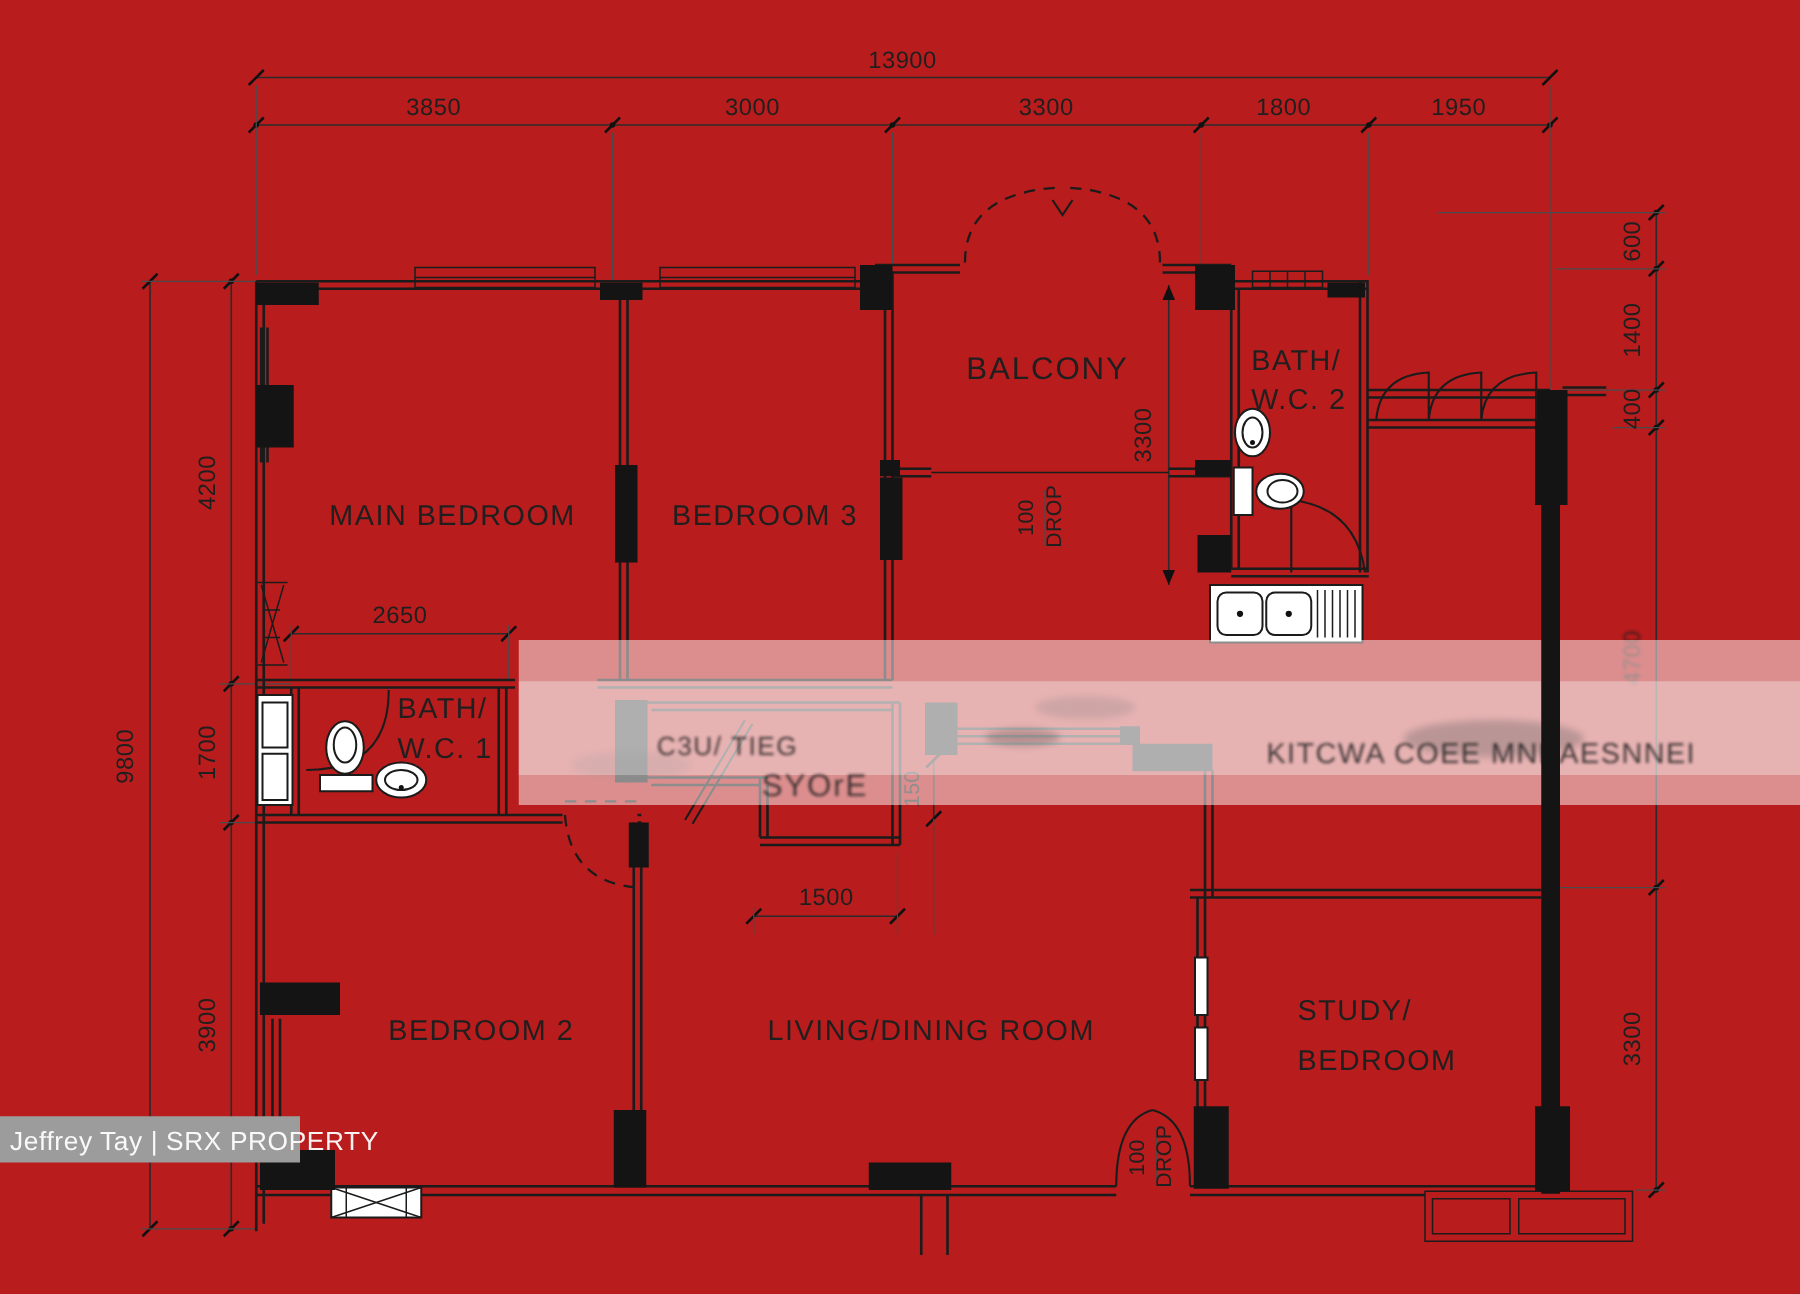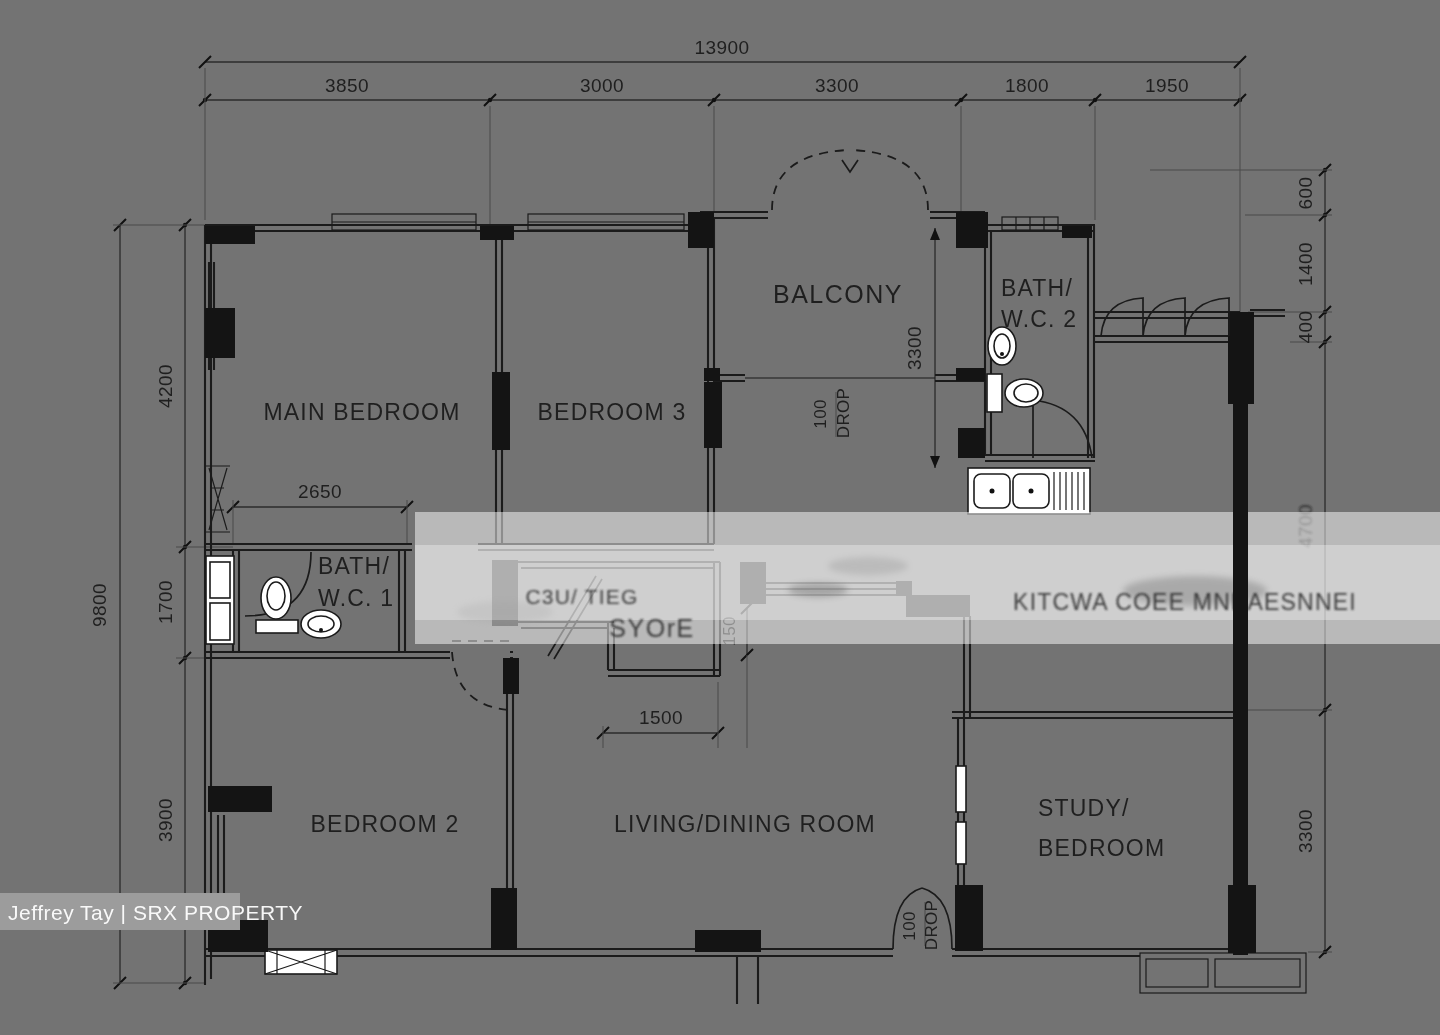--- a/index.html
+++ b/index.html
@@ -1,16 +1,16 @@
 <!DOCTYPE html>
 <html><head>
 <meta charset="utf-8">
 <style>
   html,body{margin:0;padding:0;background:#fff;}
-  .stage{position:relative;width:1440px;height:1035px;background:#737373;overflow:hidden;
+  .stage{position:relative;width:1440px;height:1035px;background:#b91c1c;overflow:hidden;
          font-family:"Liberation Sans", sans-serif;}
   svg{position:absolute;left:0;top:0;}
   
   .w  {stroke:#1b1b1b;stroke-width:2.1;fill:none;}
   .wt {stroke:#1b1b1b;stroke-width:1.2;fill:none;}
   .blk{fill:#141414;stroke:none;}
   .fix{stroke:#1b1b1b;stroke-width:1.6;fill:#fff;}
   .dash{stroke:#1b1b1b;stroke-width:1.8;fill:none;stroke-dasharray:9 7;}
   .door{stroke:#1b1b1b;stroke-width:1.7;fill:none;}
   

